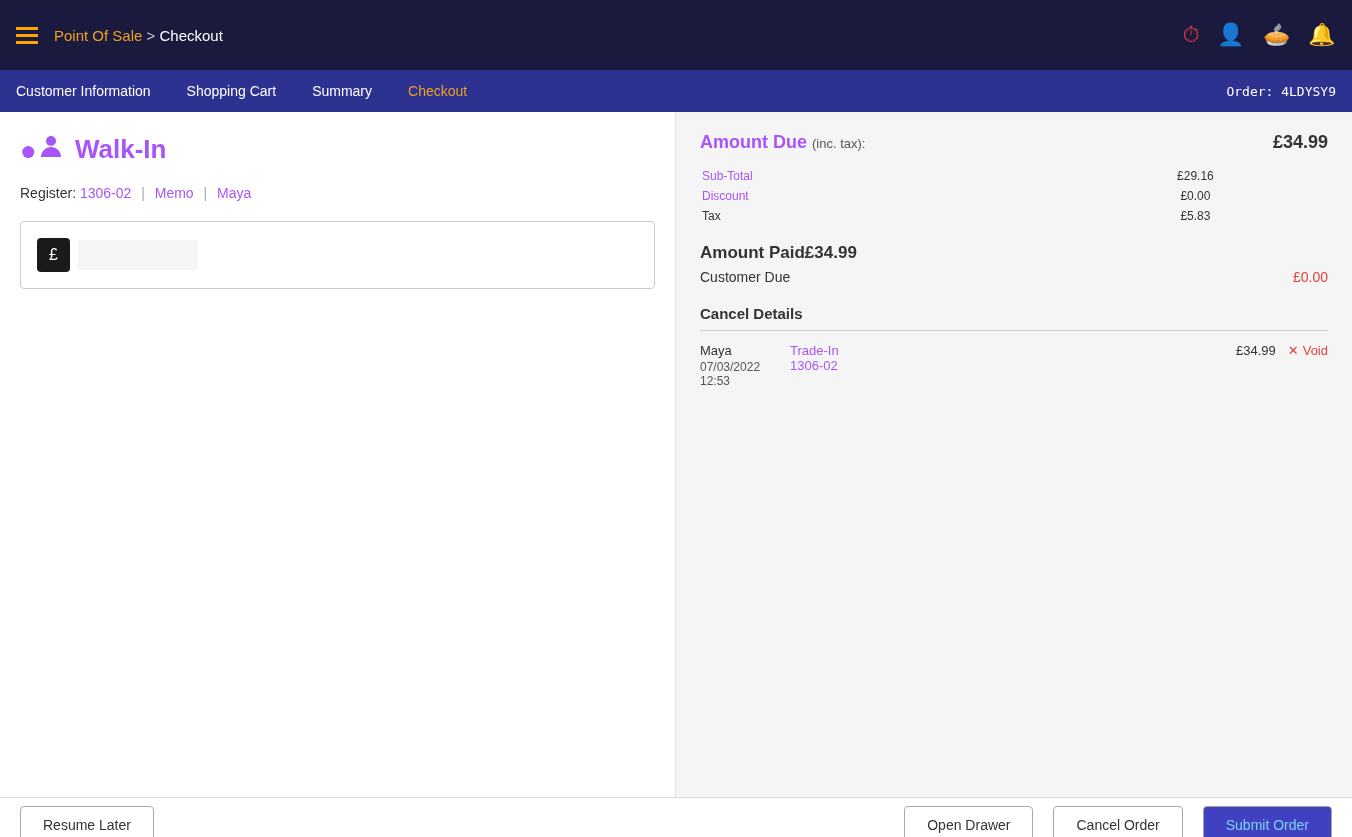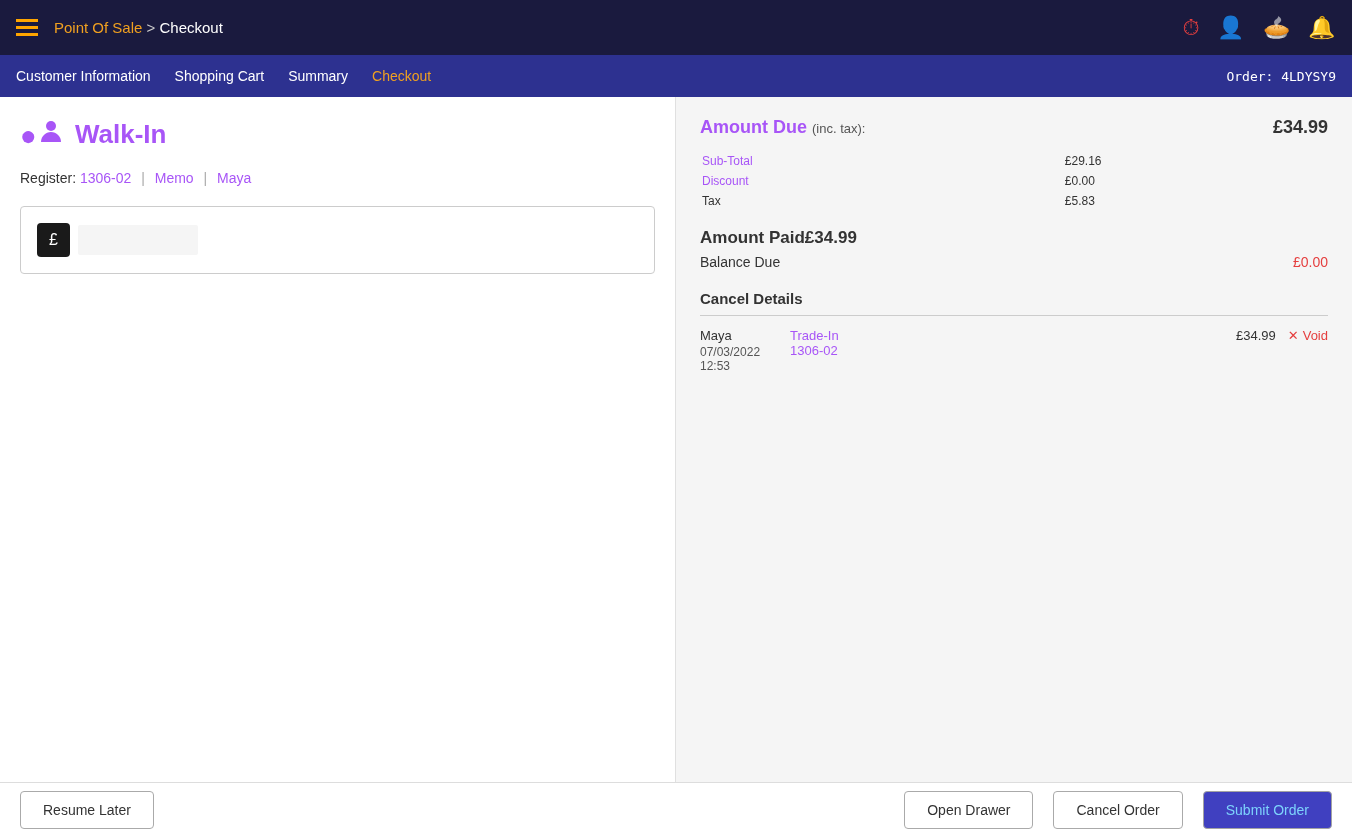--- a/index.html
+++ b/index.html
@@ -1,21 +1,21 @@
 <!DOCTYPE html>
 <html><head>
   <meta charset="utf-8">
   <style>
     * { box-sizing: border-box; margin: 0; padding: 0; }
     body { font-family: Arial, sans-serif; background: #f0f0f0; width: 1352px; min-height: 837px; }
 
     
     .top-nav {
       background: #1a1a3e;
-      height: 55px;
+      height: 70px;
       display: flex;
       align-items: center;
       justify-content: space-between;
       padding: 0 16px;
     }
     .top-nav-left { display: flex; align-items: center; gap: 16px; }
     .hamburger { display: flex; flex-direction: column; gap: 4px; cursor: pointer; }
     .hamburger span { display: block; width: 22px; height: 3px; background: orange; }
     .breadcrumb { font-size: 15px; }
     .breadcrumb .pos { color: #f0a020; }
@@ -30,21 +30,21 @@
 
     
     .sub-nav {
       background: #2d3190;
       height: 42px;
       display: flex;
       align-items: center;
       padding: 0 16px;
       justify-content: space-between;
     }
-    .sub-nav-links { display: flex; gap: 24px; }
+    .sub-nav-links { display: flex; gap: 36px; }
     .sub-nav-links a {
       color: #ffffff;
       text-decoration: none;
       font-size: 14px;
       cursor: pointer;
     }
     .sub-nav-links a.active { color: #f0a020; }
     .order-ref { color: #ffffff; font-size: 13px; font-family: monospace; }
 
     
@@ -141,21 +141,21 @@
       color: #555;
     }
     .amount-due-value {
       font-size: 18px;
       font-weight: bold;
       color: #333;
     }
 
     .summary-table { width: 100%; margin-bottom: 16px; }
     .summary-table tr td { padding: 2px 0; font-size: 12px; color: #333; }
-    .summary-table tr td:last-child { text-align: left; }
+    .summary-table tr td:last-child { text-align: center; }
     .summary-table .label-cell { color: #a855f7; }
     .summary-table .tax-row td { color: #333; }
 
     .amount-paid-row {
       display: flex;
       justify-content: flex-start;
       align-items: baseline;
       margin-bottom: 6px;
     }
     .amount-paid-label {
@@ -312,21 +312,21 @@
       </tr>
     </tbody>
       </table>
 
     <div class="amount-paid-row">
       <span class="amount-paid-label">Amount Paid</span>
       <span class="amount-paid-value">£34.99</span>
     </div>
 
     <div class="balance-row">
-      <span class="balance-label">Balance Due</span>
+      <span class="balance-label">Customer Due</span>
       <span class="balance-value">£0.00</span>
     </div>
 
     <div class="payment-details-header">Cancel Details</div>
 
     <div class="payment-row">
       <div class="payment-col-user">
         <span>Maya</span>
         <div class="payment-datetime">07/03/2022 12:53</div>
       </div>

